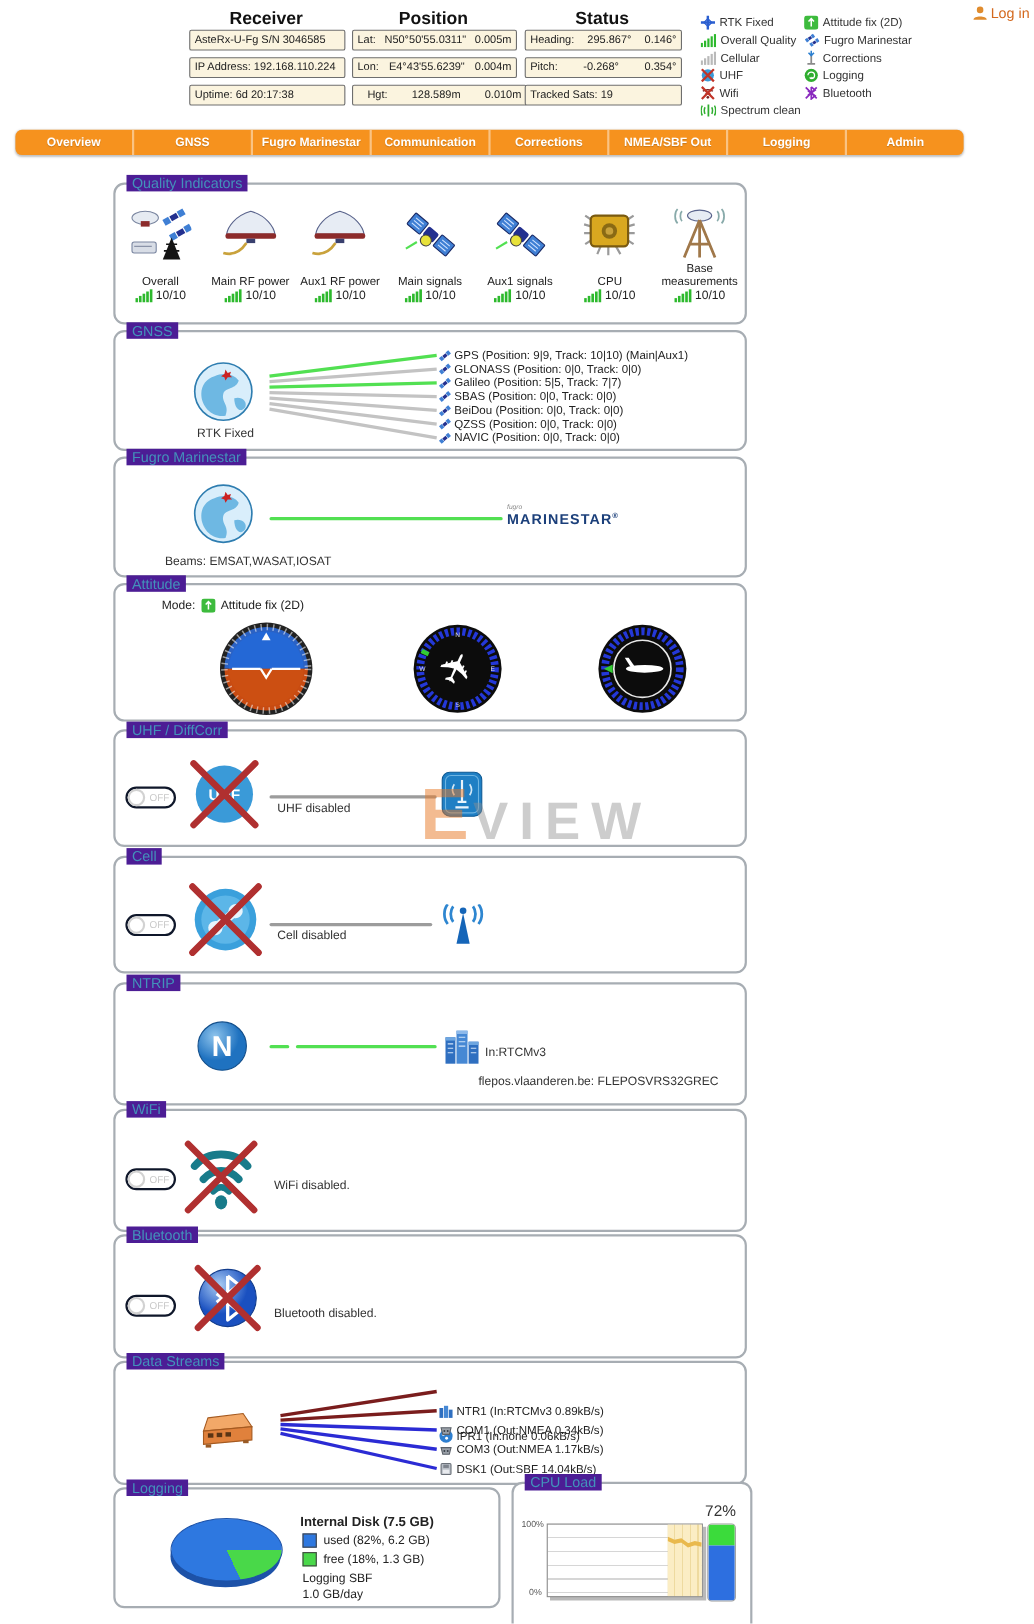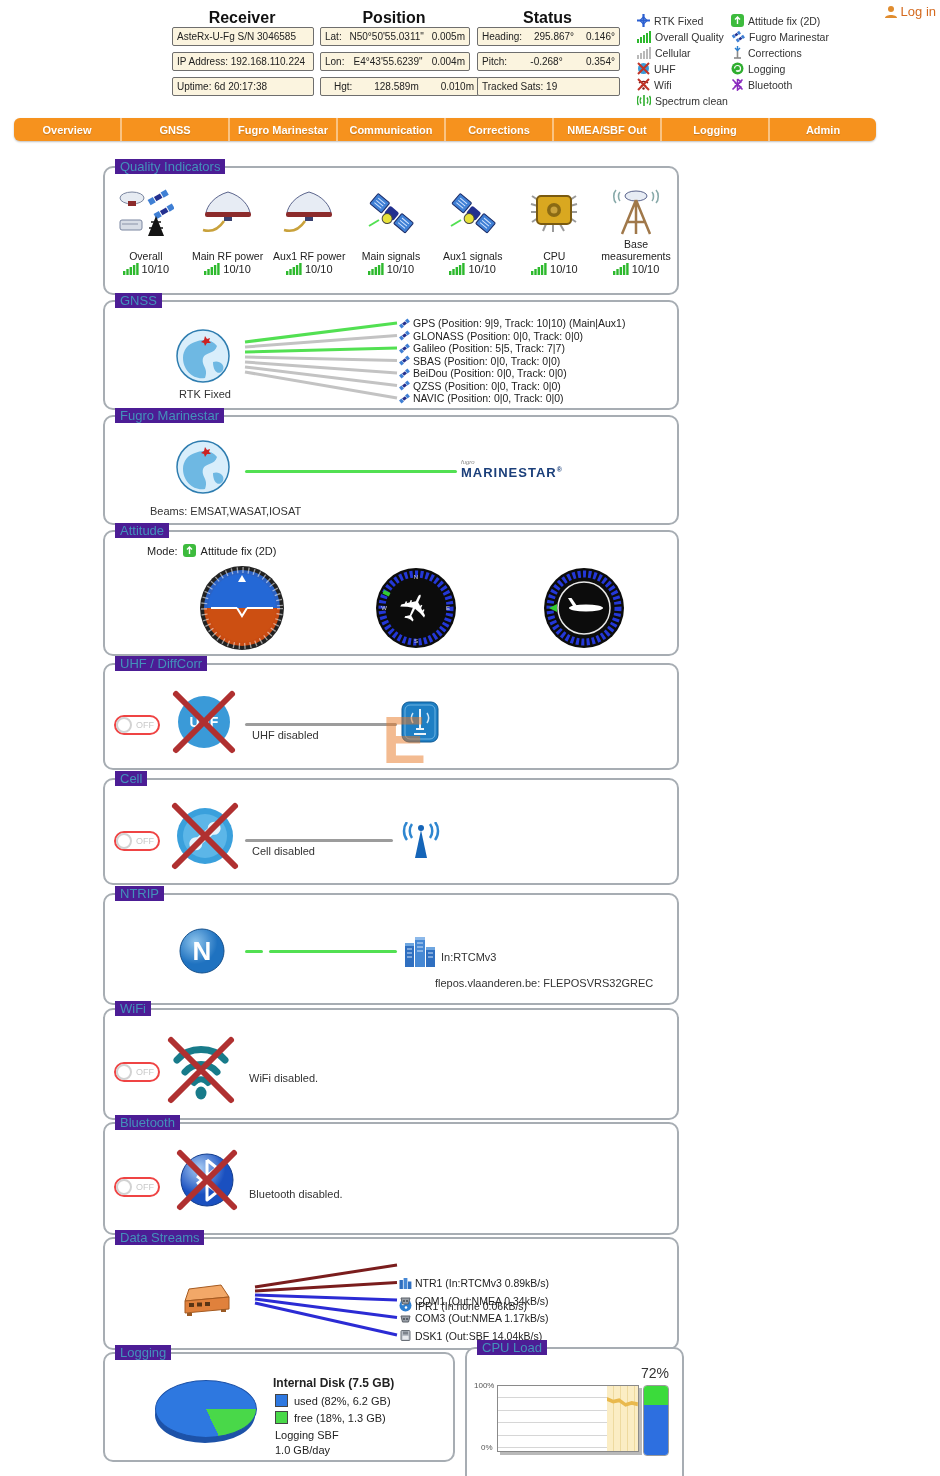--- a/index.html
+++ b/index.html
@@ -14,21 +14,21 @@
   .legend-item{display:flex;align-items:center;gap:4px;height:13px;margin-bottom:3px;font-size:10.5px;color:#333;white-space:nowrap;}
   .legend-item svg{flex:0 0 auto;}
   .login{position:absolute;top:4px;right:4px;display:flex;align-items:center;gap:3px;font-size:13px;color:#d4691e;cursor:pointer;}
   
   .nav{position:absolute;top:118px;left:14px;width:862px;height:23px;background:var(--orange);border-radius:6px;display:flex;overflow:hidden;box-shadow:0 1px 2px rgba(0,0,0,.25);}
   .nav-tab{flex:1;display:flex;align-items:center;justify-content:center;color:#fff;font-size:11px;font-weight:bold;cursor:pointer;border-right:2px solid rgba(255,255,255,.45);text-shadow:0 1px 1px rgba(0,0,0,.2);}
   .nav-tab:last-child{border-right:none;}
   
   .panel{position:absolute;left:103px;width:576px;border:2px solid #a7adb3;border-radius:10px;background:#fff;box-sizing:border-box;}
   .panel-title{position:absolute;top:-9px;left:10px;background:#4c1d95;padding:0 5px;font-size:13px;color:var(--title-blue);white-space:nowrap;}
-  .toggle{position:absolute;left:9px;width:38px;height:16px;border:2px solid #ef4444;border-radius:11px;background:#fff;
+  .toggle{position:absolute;left:9px;width:38px;height:16px;border:2px solid #0f172a;border-radius:11px;background:#fff;
     display:flex;align-items:center;justify-content:flex-end;padding-right:4px;font-size:9px;color:#c9c9c9;cursor:pointer;}
   .toggle .knob{position:absolute;left:0px;top:0px;width:12px;height:12px;border:2px solid #d2d2d2;border-radius:50%;background:#fff;}
   .hline{position:absolute;height:3px;background:#9c9c9c;border-radius:2px;}
   .hline.green{background:var(--line-green);}
   .status-text{position:absolute;font-size:11px;color:#333;white-space:nowrap;}
   .row-item{position:absolute;display:flex;align-items:center;gap:3px;font-size:10.5px;color:#222;white-space:nowrap;}
   .bars-value{display:flex;align-items:flex-end;gap:3px;justify-content:center;font-size:11px;color:#222;}
   .q-item{width:80px;display:flex;flex-direction:column;align-items:center;text-align:center;}
   .q-label{font-size:10.5px;line-height:1.15;color:#222;height:24px;display:flex;align-items:flex-end;justify-content:center;}
   
@@ -760,13 +760,14 @@
   <div class="cpu-axis" style="left:7px;top:32px;">100%</div>
   <div class="cpu-axis" style="left:14px;top:94px;">0%</div>
   <div class="cpu-bar">
     <div class="free" style="height: 28%; background: rgb(59, 219, 59);"></div>
     <div class="used" style="height: 72%; background: rgb(45, 111, 224);"></div>
   </div>
 </div>
 
 <div class="watermark">
   <span class="we">E</span>
+  <span class="wrest">VIEW</span>
 </div>
 
 </body></html>

